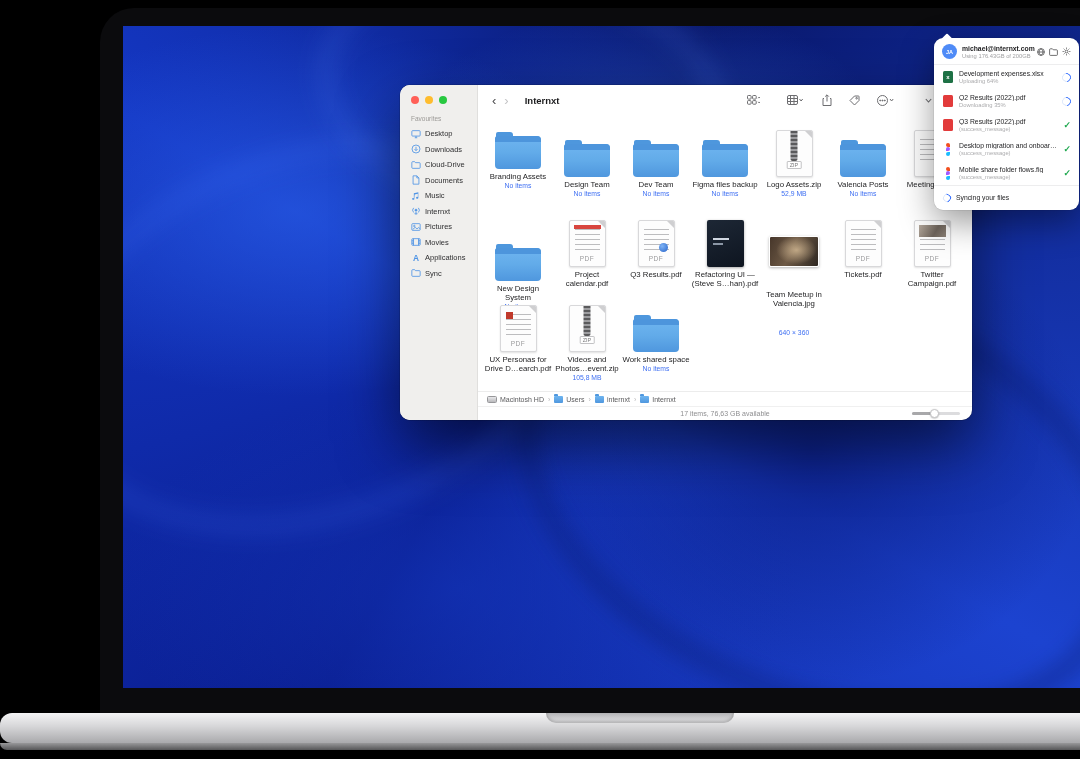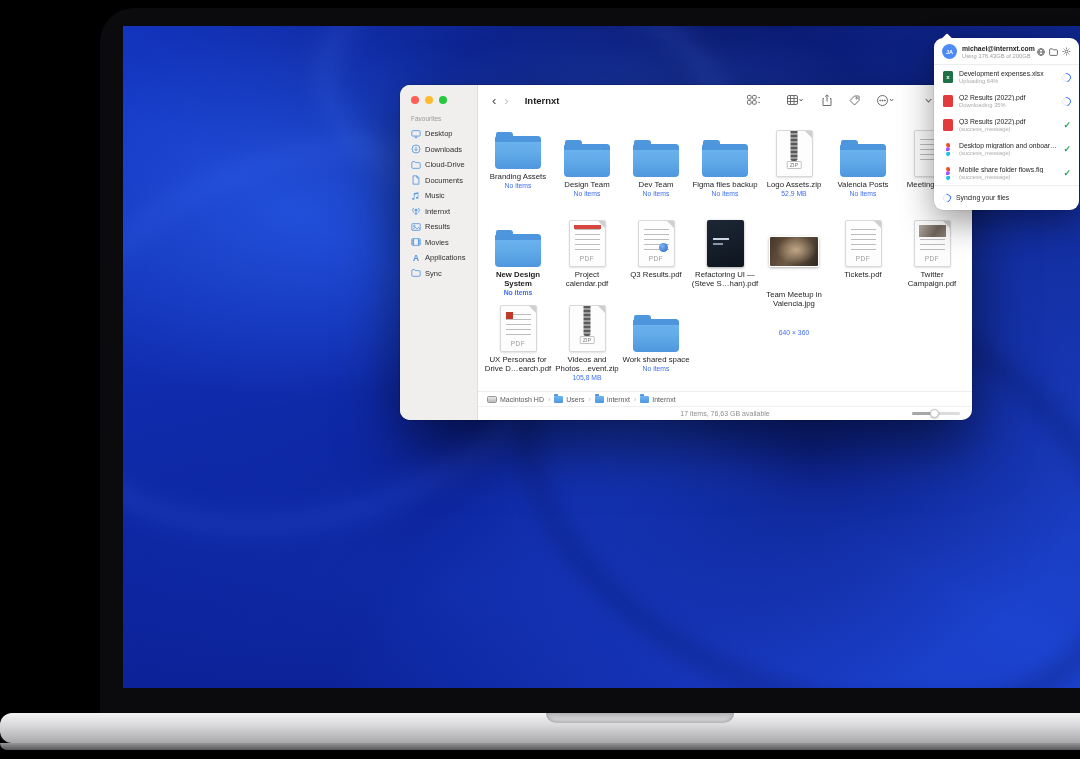--- a/index.html
+++ b/index.html
@@ -251,21 +251,21 @@
             <span class="sb-label">Internxt</span>
           </div>
           <div class="sb-item">
             <span class="sb-icon">
               <svg viewBox="0 0 12 12" fill="none" stroke="#4f94e5" stroke-width="1">
                 <rect x="1" y="2" width="10" height="8" rx="1"></rect>
                 <circle cx="4" cy="4.8" r="0.9"></circle>
                 <path d="M2 9 l3 -2.6 l2.2 1.8 l2 -1.6 l1.8 1.6"></path>
               </svg>
             </span>
-            <span class="sb-label">Results</span>
+            <span class="sb-label">Pictures</span>
           </div>
           <div class="sb-item">
             <span class="sb-icon">
               <svg viewBox="0 0 12 12" fill="none" stroke="#4f94e5" stroke-width="1">
                 <rect x="1" y="2" width="10" height="8" rx="1"></rect>
                 <path d="M3 2 v8 M9 2 v8 M1 4 h2 M1 6 h2 M1 8 h2 M9 4 h2 M9 6 h2 M9 8 h2"></path>
               </svg>
             </span>
             <span class="sb-label">Movies</span>
           </div>
@@ -390,21 +390,21 @@
         </div>
         <div class="cell" style="left: 419.5px; top: 8px;">
           <div class="icon-wrap">
             <div class="ic-doc">
               <i class="fold"></i>
               <i class="doc-lines"></i>
             </div>
           </div>
           <div class="fname">Meeting Notes</div>
         </div>
-        <div class="cell" style="left: 5.5px; top: 98px; font-weight: bold;">
+        <div class="cell" style="left: 5.5px; top: 112px;">
           <div class="icon-wrap">
             <div class="ic-folder"></div>
           </div>
           <div class="fname">New Design System</div>
           <div class="fsub">No items</div>
         </div>
         <div class="cell" style="left: 74.5px; top: 98px;">
           <div class="icon-wrap">
             <div class="ic-doc">
               <i class="fold"></i>

